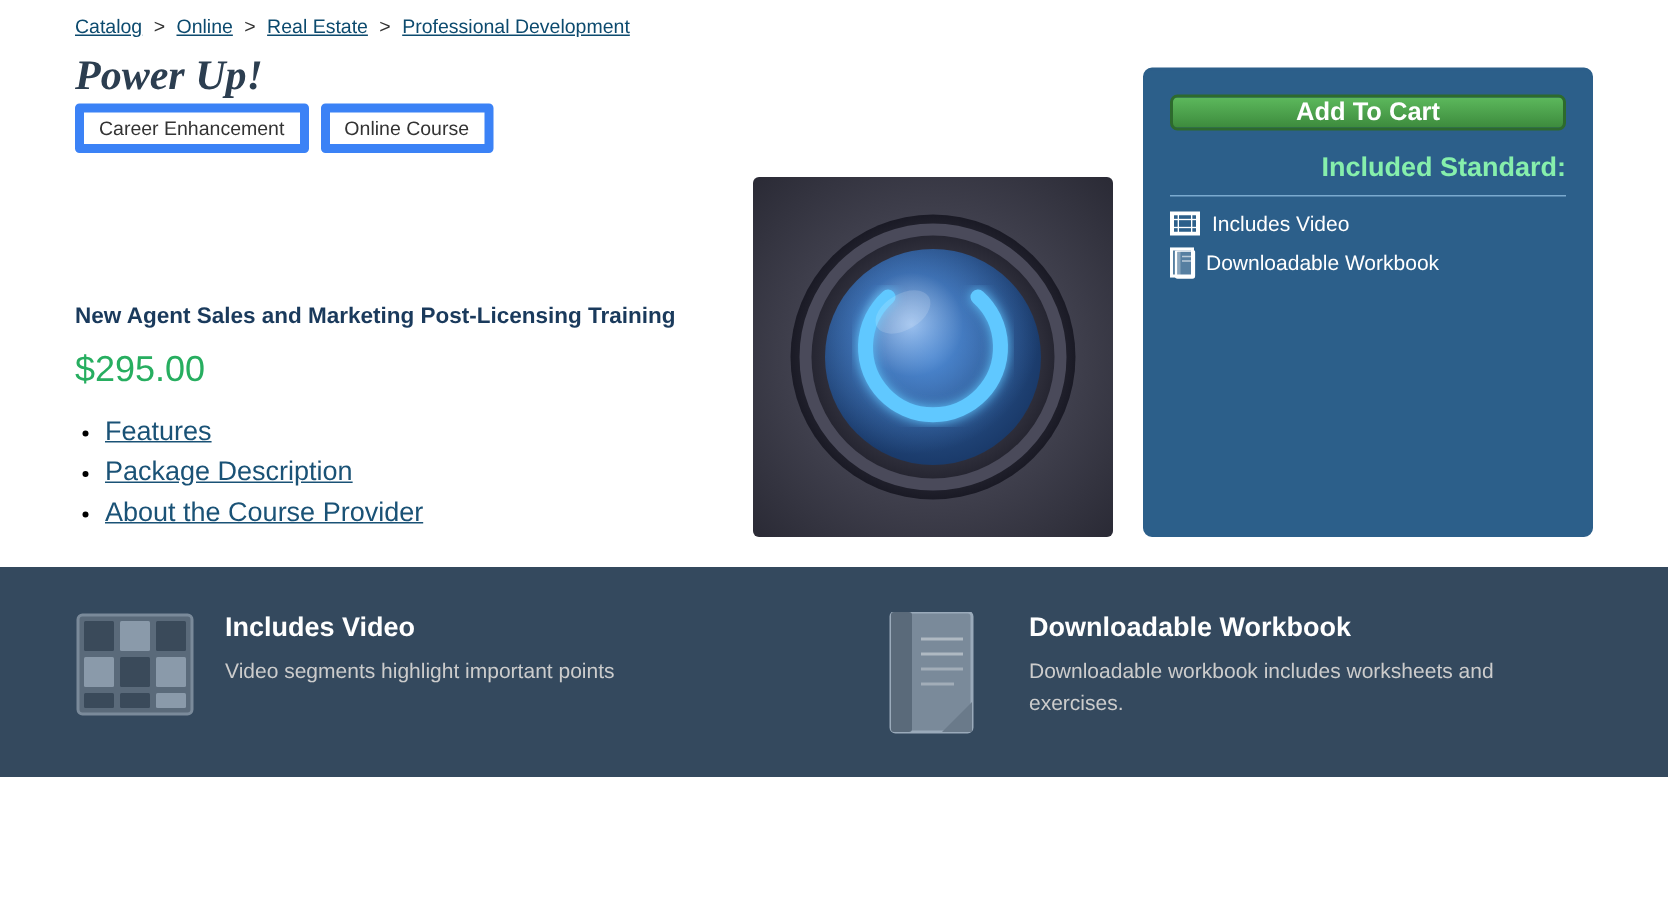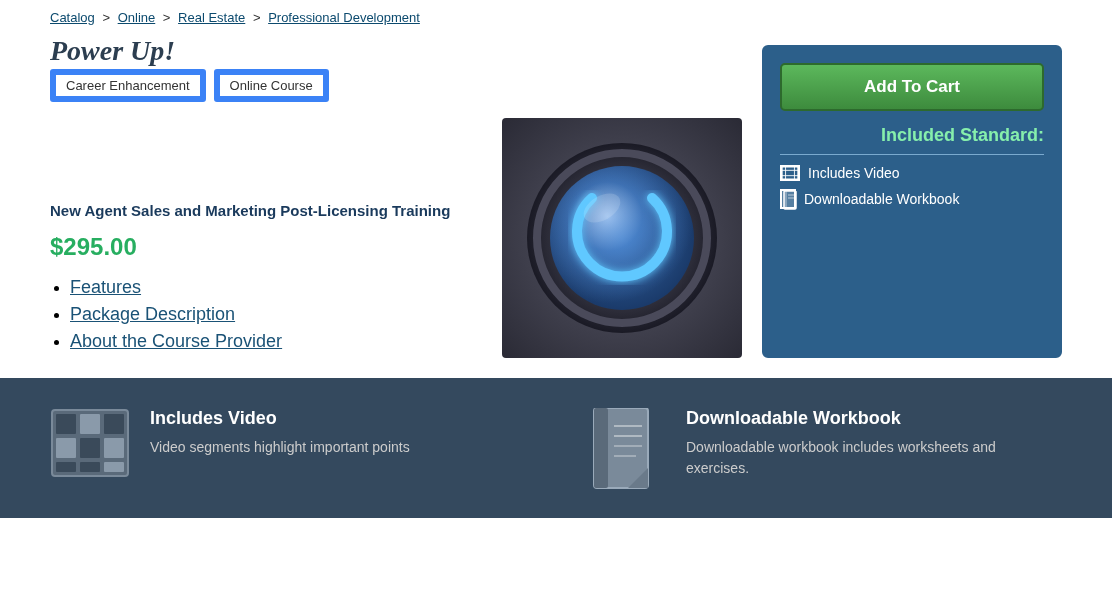--- a/index.html
+++ b/index.html
@@ -65,21 +65,21 @@
       font-size: 15px;
       font-weight: bold;
       color: #1a3a5c;
       margin-bottom: 12px;
       line-height: 1.4;
     }
 
     .price {
       font-size: 24px;
       color: #27ae60;
-      font-weight: bold;
+      font-weight: normal;
       margin-bottom: 16px;
     }
 
     .links-list {
       list-style: disc;
       padding-left: 20px;
     }
     .links-list li {
       margin-bottom: 6px;
     }
@@ -117,21 +117,20 @@
       flex-shrink: 0;
       margin-top: 10px;
     }
 
     .add-to-cart-btn {
       width: 100%;
       background: linear-gradient(to bottom, #5cb85c, #3d8b3d);
       color: white;
       border: 2px solid #2d6a2d;
       border-radius: 5px;
-      padding: 12px;
       font-size: 17px;
       font-weight: bold;
       cursor: pointer;
       margin-bottom: 14px;
     }
 
     .included-standard {
       color: #86efac;
       font-weight: bold;
       font-size: 18px;

